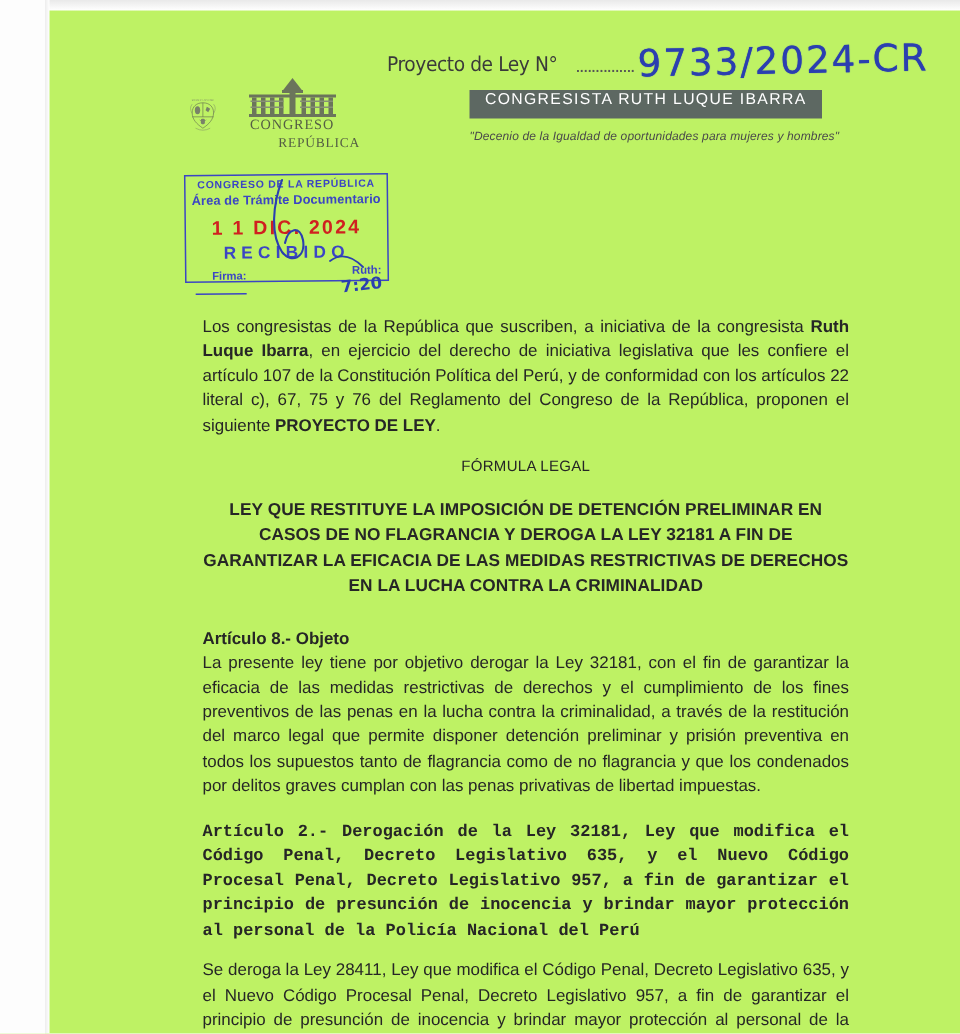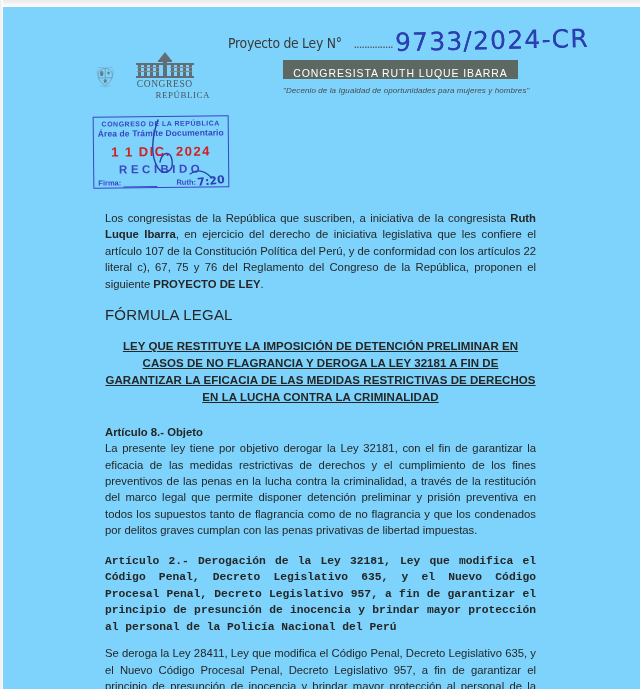--- a/index.html
+++ b/index.html
@@ -12,21 +12,22 @@
     height: 689px;
     position: relative;
     overflow: hidden;
     font-family: "Liberation Sans", sans-serif;
     color: #2b2b2b;
     background: #fdfdfd;
   }
   .page {
     position: absolute;
     inset: 0;
-    background: #7dd3fc;
+    background: #bef264;
+    margin-left: 30px;
   }
   
   .scan-top-band {
     position: absolute;
     top: 0; left: 0; right: 0;
     height: 7px;
     background: linear-gradient(to bottom, #e9e9e9 0%, #f5f5f5 55%, #ffffff 100%);
   }
   .scan-left-edge {
     position: absolute;
@@ -108,21 +109,21 @@
 
   
   .banner {
     position: absolute;
     top: 60px;
     left: 283px;
     width: 235px;
     height: 19px;
     background: #5d6862;
     display: flex;
-    align-items: flex-end;
+    align-items: flex-start;
     justify-content: center;
   }
   .banner-text {
     color: #ffffff;
     font-size: 10.5px;
     letter-spacing: 0.9px;
     white-space: nowrap;
   }
   .motto {
     position: absolute;
@@ -188,21 +189,21 @@
   .stamp-foot {
     display: flex;
     justify-content: space-between;
     align-items: flex-end;
     color: #3b45c4;
     font-size: 7.5px;
     font-weight: bold;
     padding: 1px 4px 0 4px;
     white-space: nowrap;
   }
-  .stamp-foot .fld { display: flex; align-items: flex-end; }
+  .stamp-foot .fld { display: flex; align-items: flex-end; flex-direction: column; }
   .stamp-rule {
     display: inline-block;
     width: 34px;
     border-bottom: 1px solid #3b45c4;
     margin-left: 2px;
     height: 7px;
   }
   .stamp-hora-val {
     font-family: "DejaVu Sans", sans-serif;
     font-size: 11px;
@@ -246,34 +247,33 @@
     font-size: 11.3px;
     line-height: 1.46;
     text-align: justify;
     color: #262626;
   }
   p.para:last-child { margin-bottom: 0; }
   .bold { font-weight: bold; }
 
   .formula-head {
     margin: 14px 0 15px 0;
-    text-align: left;
-    font-size: 15px;
+    text-align: center;
+    font-size: 10px;
     color: #262626;
     letter-spacing: 0.2px;
   }
   .legal-title {
     margin: 0 0 18px 0;
     text-align: center;
     font-size: 11.5px;
     font-weight: bold;
     line-height: 1.46;
     color: #262626;
     letter-spacing: 0.05px;
-    text-decoration: underline;
   }
   .art-head {
     margin: 0 0 0 0;
     font-size: 11.3px;
     font-weight: bold;
     line-height: 1.46;
     text-align: justify;
     color: #262626;
   }
   .art-head.spaced { margin-top: 14px; font-family: Liberation Mono, monospace; }

